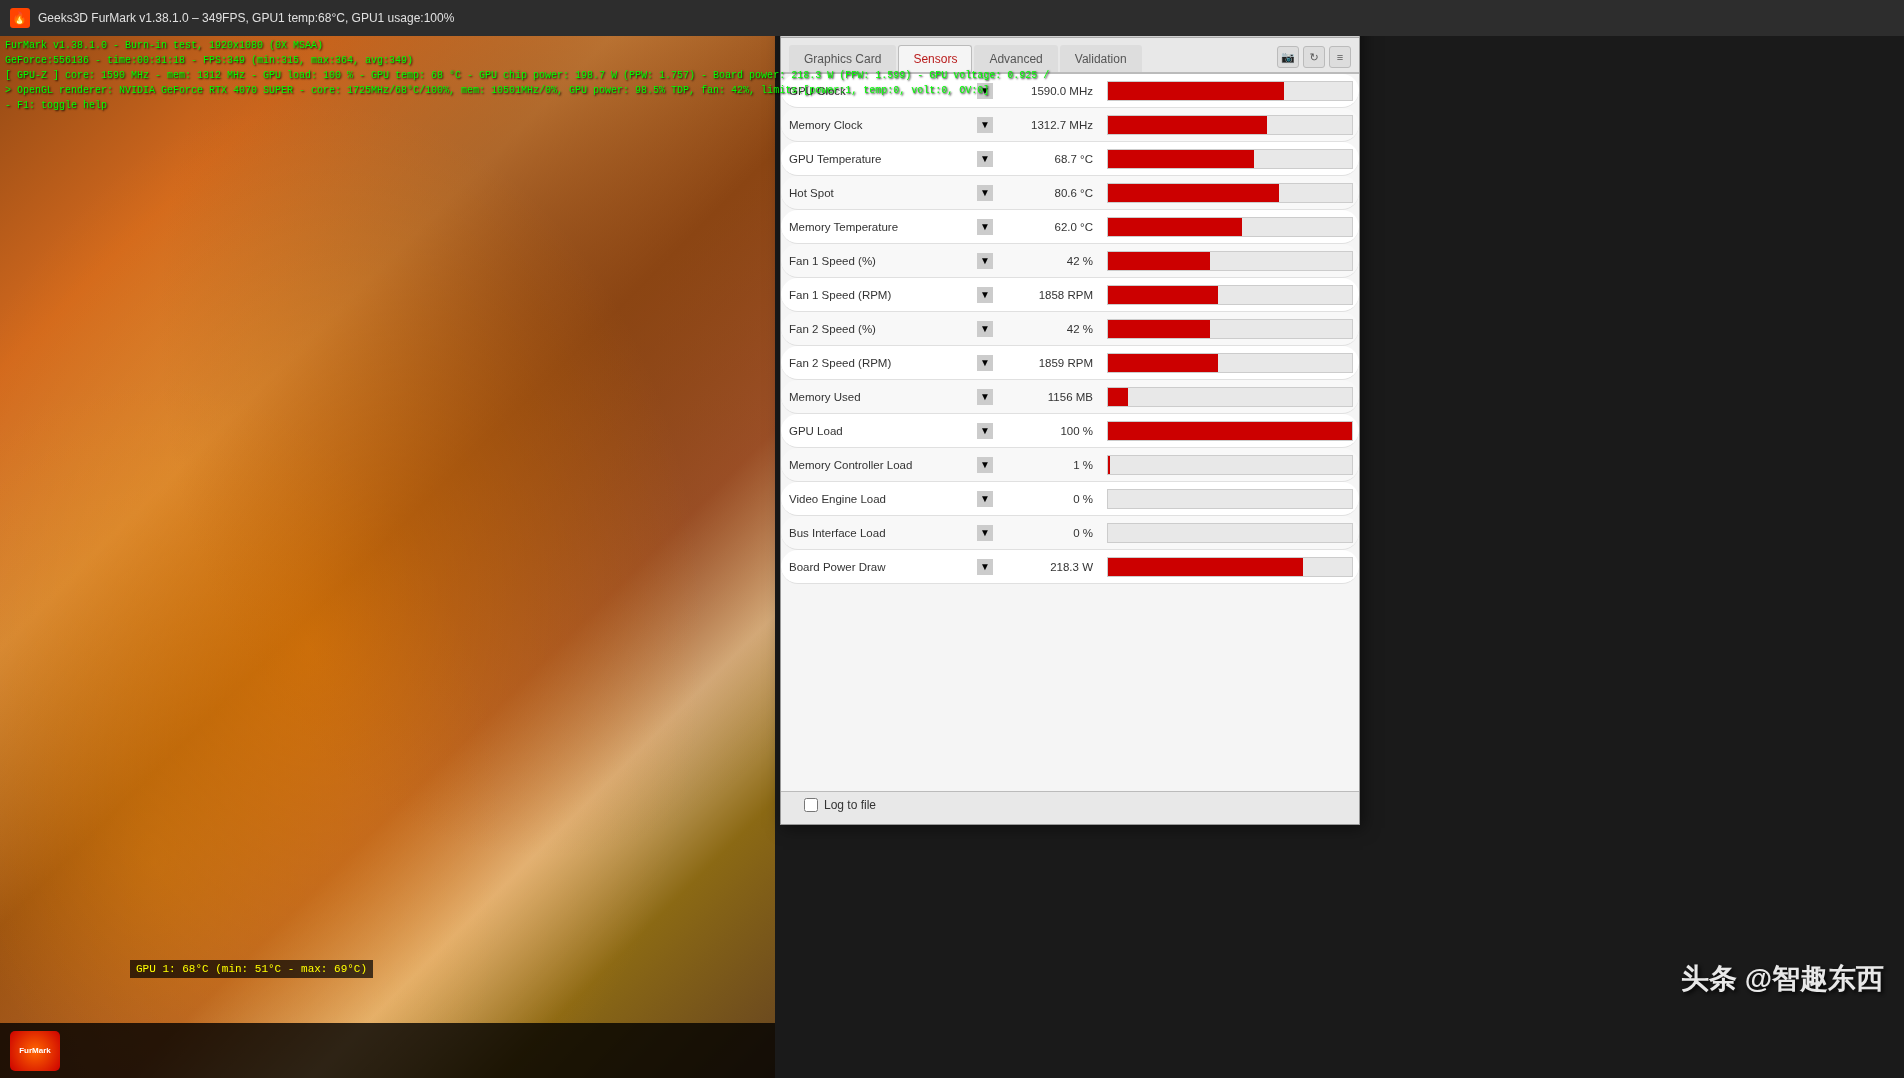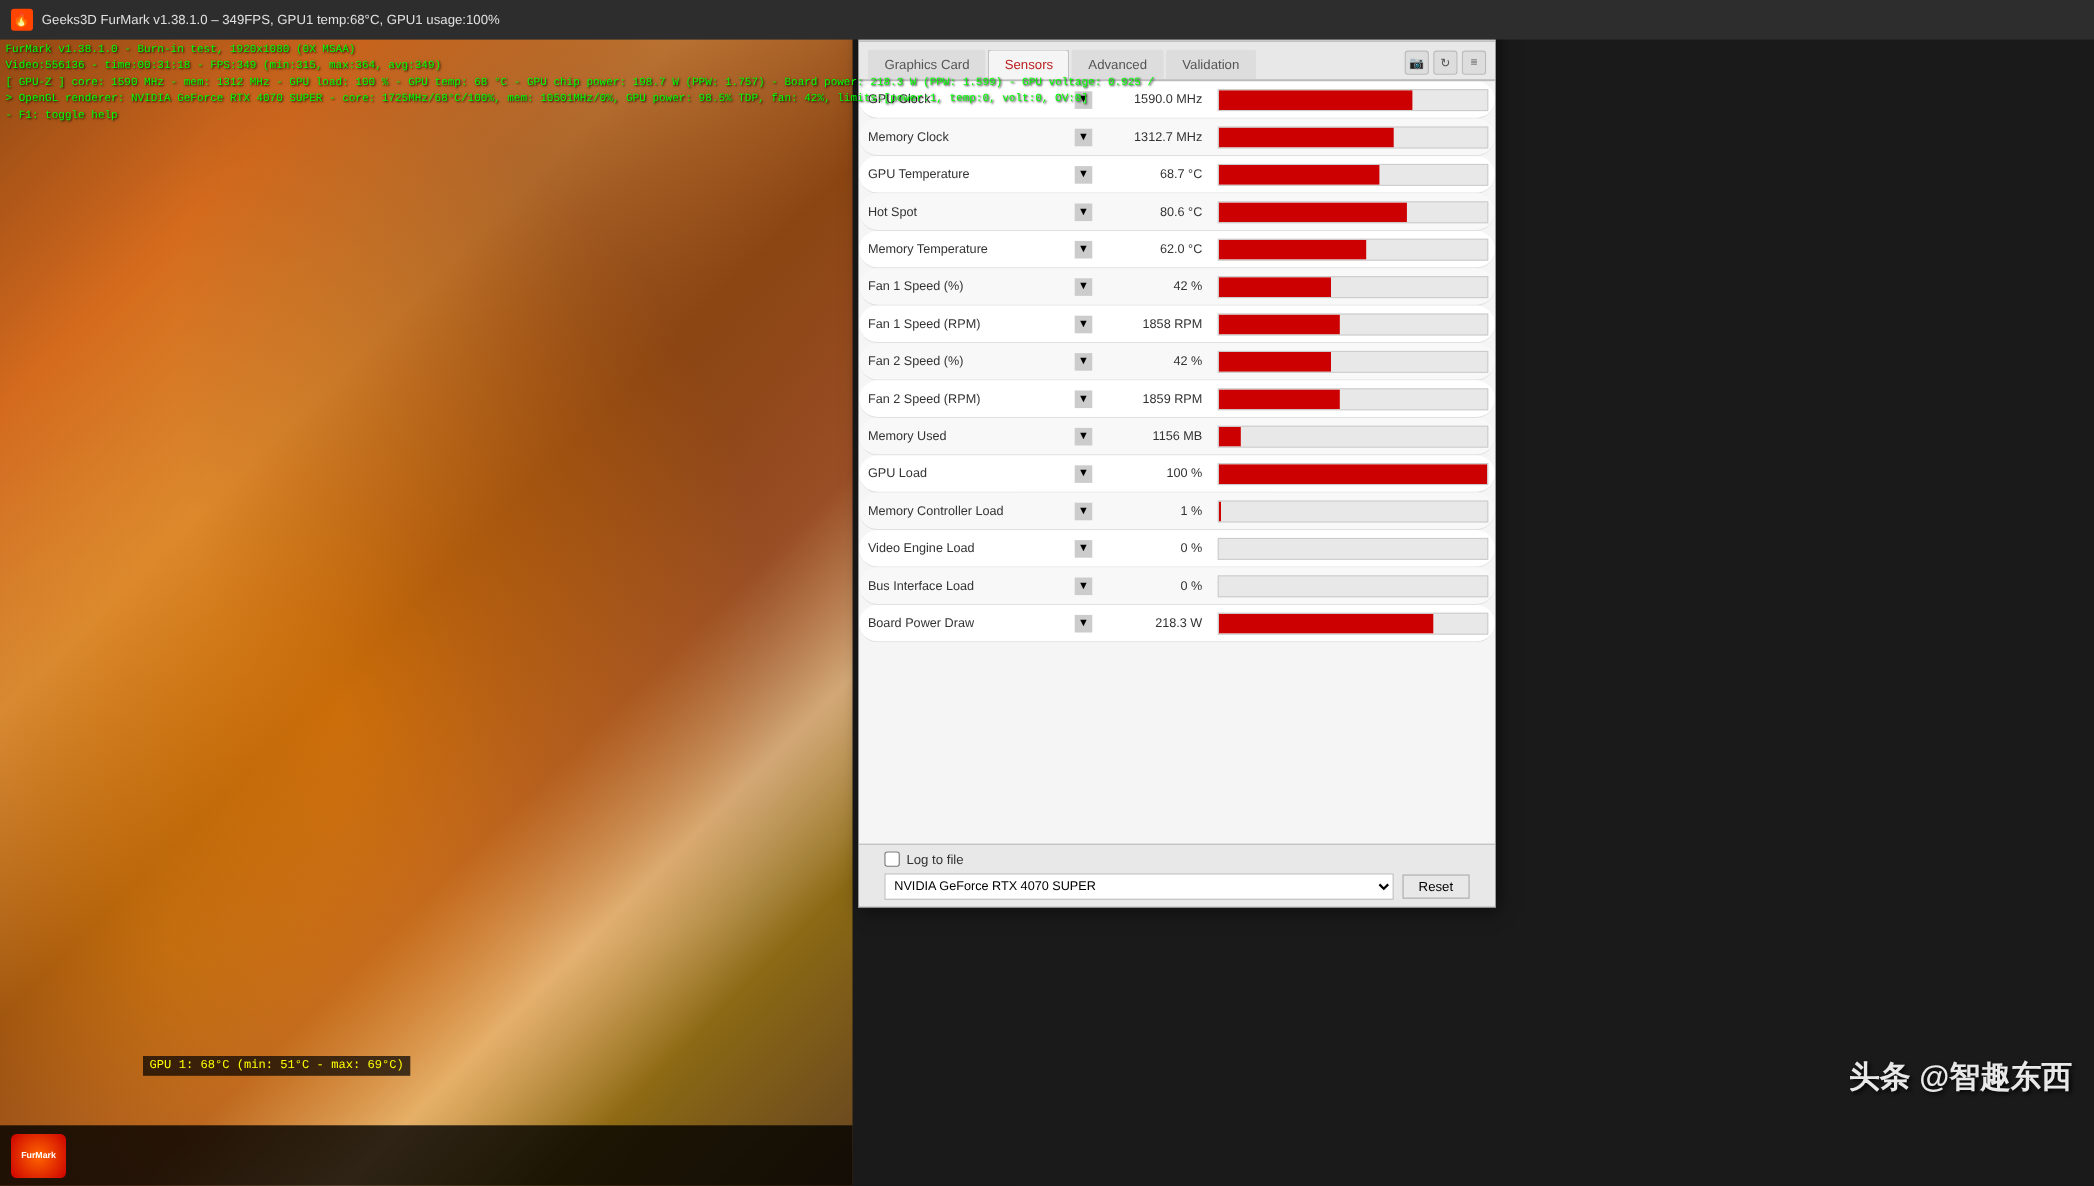--- a/index.html
+++ b/index.html
@@ -324,21 +324,21 @@
 <div id="furmark-bg">
 </div>
 
 <div id="furmark-titlebar">
   <div class="icon">🔥</div>
   <span id="furmark-title">Geeks3D FurMark v1.38.1.0 – 349FPS, GPU1 temp:68°C, GPU1 usage:100%</span>
 </div>
 
 <div id="furmark-info">
   <div>FurMark v1.38.1.0 - Burn-in test, 1920x1080 (0X MSAA)</div>
-  <div>Video:556136 - time:00:31:18 - FPS:349 (min:315, max:364, avg:349)</div>
+  <div>GeForce:556136 - time:00:31:18 - FPS:349 (min:315, max:364, avg:349)</div>
   <div>[ GPU-Z ] core: 1590 MHz - mem: 1312 MHz - GPU load: 100 % - GPU temp: 68 °C - GPU chip power: 198.7 W (PPW: 1.757) - Board power: 218.3 W (PPW: 1.599) - GPU voltage: 0.925 /</div>
   <div>&gt; OpenGL renderer: NVIDIA GeForce RTX 4070 SUPER - core: 1725MHz/68°C/100%, mem: 10501MHz/0%, GPU power: 98.5% TDP, fan: 42%, limits:[power:1, temp:0, volt:0, OV:0]</div>
   <div>- F1: toggle help</div>
 </div>
 
 <div id="gpu-temp-overlay">
   <span>GPU 1: 68°C (min: 51°C - max: 69°C)</span>
 </div>
 
 <div id="furmark-bottom">
@@ -518,20 +518,15 @@
           <div class="sensor-bar" style="width: 80%;"></div>
         </div>
       </div>
     </div>
 
   <div id="gpuz-bottom">
     <div id="log-row">
       <input type="checkbox" class="log-checkbox" style="">
       <label id="log-label">Log to file</label>
     </div>
-    <div id="gpu-selector-row">
-      <select id="gpu-selector">
-      <option>NVIDIA GeForce RTX 4070 SUPER</option></select>
-      <button id="reset-btn">Reset</button>
-    </div>
   </div>
 
 </div>
 
 </body></html>

